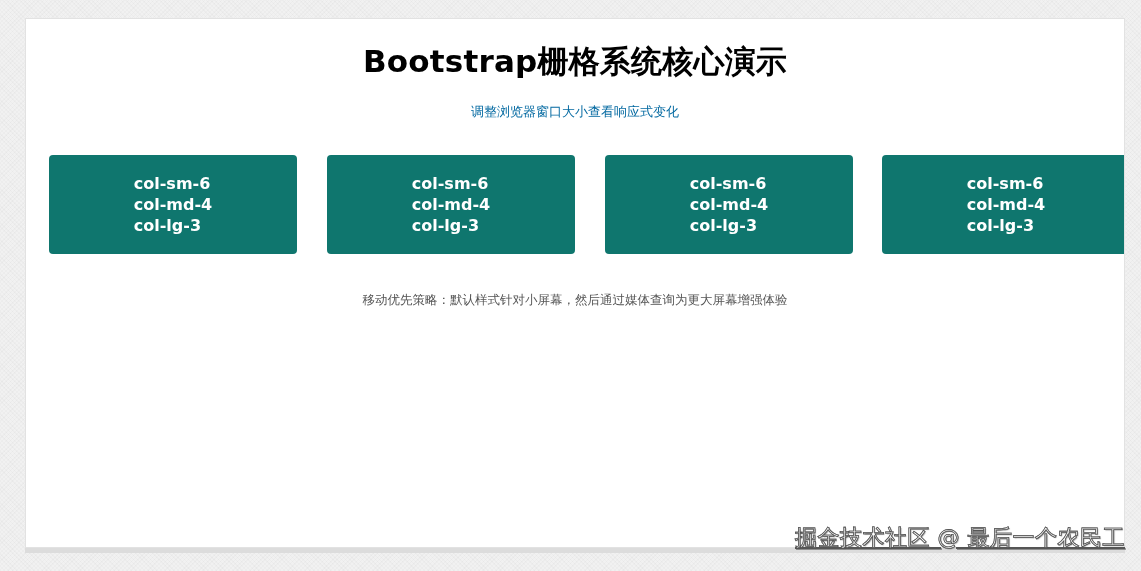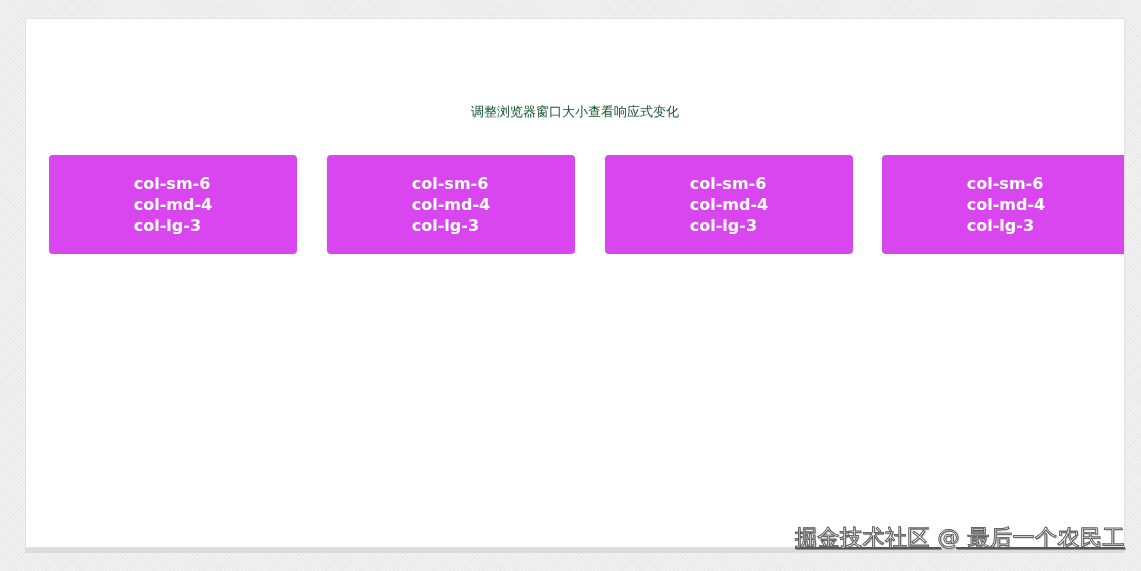--- a/index.html
+++ b/index.html
@@ -41,36 +41,36 @@
       color: #000000;
       letter-spacing: 0.2px;
       margin: 0;
     }
     .subtitle {
       position: absolute;
       left: 0; right: 0;
       top: 84px;
       text-align: center;
       font-size: 13px;
-      color: #14532d;
+      color: #0369a1;
       margin: 0;
     }
     .row {
       position: absolute;
       left: 23px;
       top: 136px;
       width: 1200px;
       height: 100px;
     }
     .col {
       position: absolute;
       top: 0;
       width: 248px;
       height: 99px;
-      background: #d946ef;
+      background: #0f766e;
       border-radius: 4px;
       color: #ffffff;
       display: flex;
       flex-direction: column;
       justify-content: center;
       align-items: center;
       font-weight: bold;
       font-size: 16px;
       line-height: 21px;
     }
@@ -100,20 +100,21 @@
       white-space: nowrap;
       text-decoration: underline;
     }
   </style>
 </head>
 <body>
 
 <div class="page-bg"></div>
 
 <div class="panel">
+  <h1 class="title">Bootstrap栅格系统核心演示</h1>
   <p class="subtitle">调整浏览器窗口大小查看响应式变化</p>
 
   <div class="row">
     <div class="col" style="left:0px;">
       <div class="lines">
         <span>col-sm-6</span>
         <span>col-md-4</span>
         <span>col-lg-3</span>
       </div>
     </div>
@@ -133,15 +134,16 @@
     </div>
     <div class="col" style="left:833px;">
       <div class="lines">
         <span>col-sm-6</span>
         <span>col-md-4</span>
         <span>col-lg-3</span>
       </div>
     </div>
   </div>
 
+  <p class="note">移动优先策略：默认样式针对小屏幕，然后通过媒体查询为更大屏幕增强体验</p>
 </div>
 
 <div class="watermark">掘金技术社区 @ 最后一个农民工</div>
 
 </body></html>

